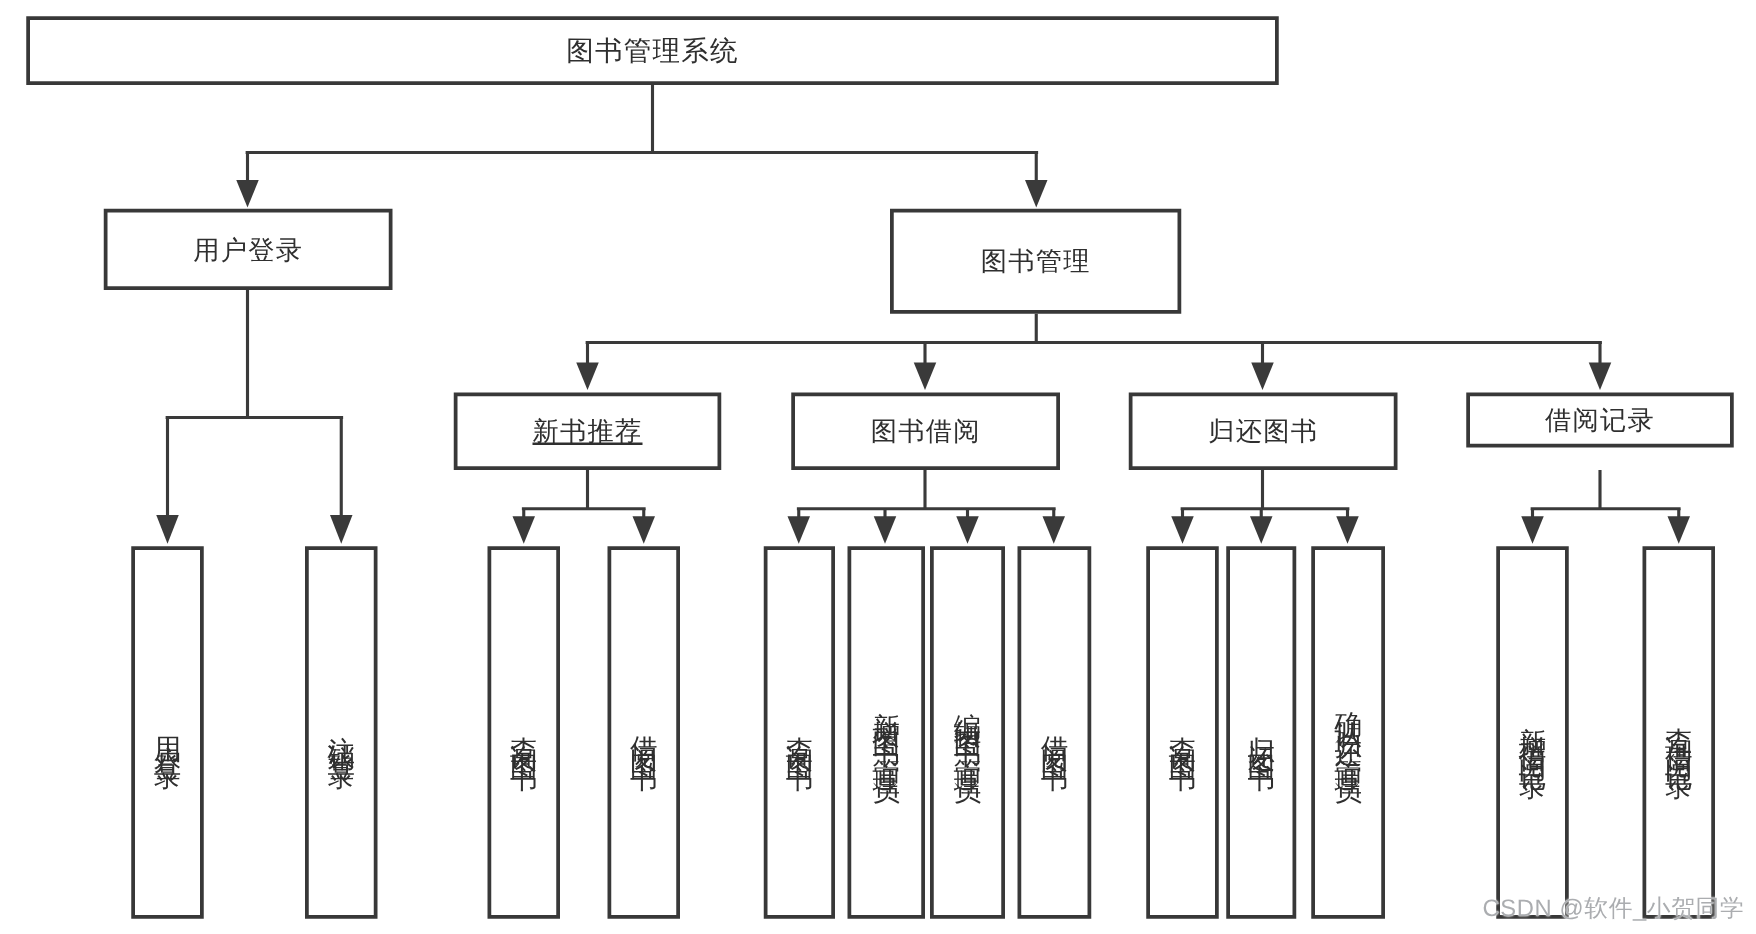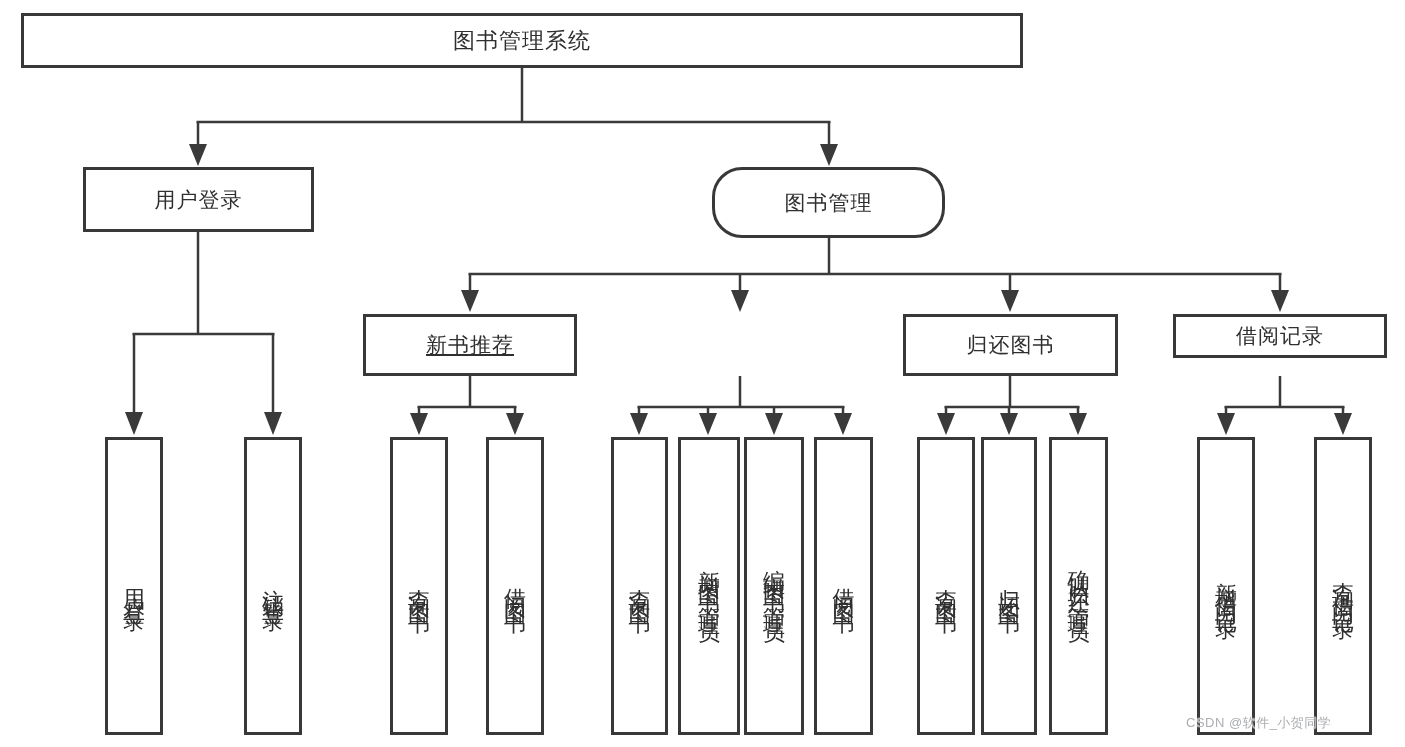--- a/index.html
+++ b/index.html
@@ -55,21 +55,21 @@
     font-size: 22px;
     letter-spacing: 0.34em;
     line-height: 1;
     white-space: nowrap;
   }
   .watermark {
     position: absolute;
     left: 1186px;
     top: 714px;
     z-index: 5;
-    font-size: 13px;
+    font-size: 19px;
     color: var(--watermark);
     letter-spacing: 0.5px;
     white-space: nowrap;
     text-shadow: 0 0 2px #ffffff, 0 0 1px #ffffff;
   }
 </style>
 </head>
 <body>
 
 <div class="canvas">
@@ -136,27 +136,30 @@
     <polygon points="1334,413 1352,413 1343,435" fill="currentColor" stroke="none"></polygon>
   </svg>
 
   <div class="node hbox root" style="left:21px; top:13px; width:1002px; height:55px;">
     <span>图书管理系统</span>
   </div>
 
   <div class="node hbox" style="left:83px; top:167px; width:231px; height:65px;">
     <span>用户登录</span>
   </div>
-  <div class="node hbox" style="left:712px; top:167px; width:233px; height:71px;border-radius:30px;">
+  <div class="node hbox" style="left:712px; top:167px; width:233px; height:84px;">
     <span>图书管理</span>
   </div>
 
   <div class="node hbox" style="left:363px; top:314px; width:214px; height:62px;text-decoration:underline;">
     <span>新书推荐</span>
   </div>
+  <div class="node hbox" style="left:633px; top:314px; width:215px; height:62px;">
+    <span>图书借阅</span>
+  </div>
   <div class="node hbox" style="left:903px; top:314px; width:215px; height:62px;">
     <span>归还图书</span>
   </div>
   <div class="node hbox" style="left:1173px; top:314px; width:214px; height:44px;">
     <span>借阅记录</span>
   </div>
 
   <div class="node vbox" style="left:105px; width:58px;">
     <span>用户登录</span>
   </div>

